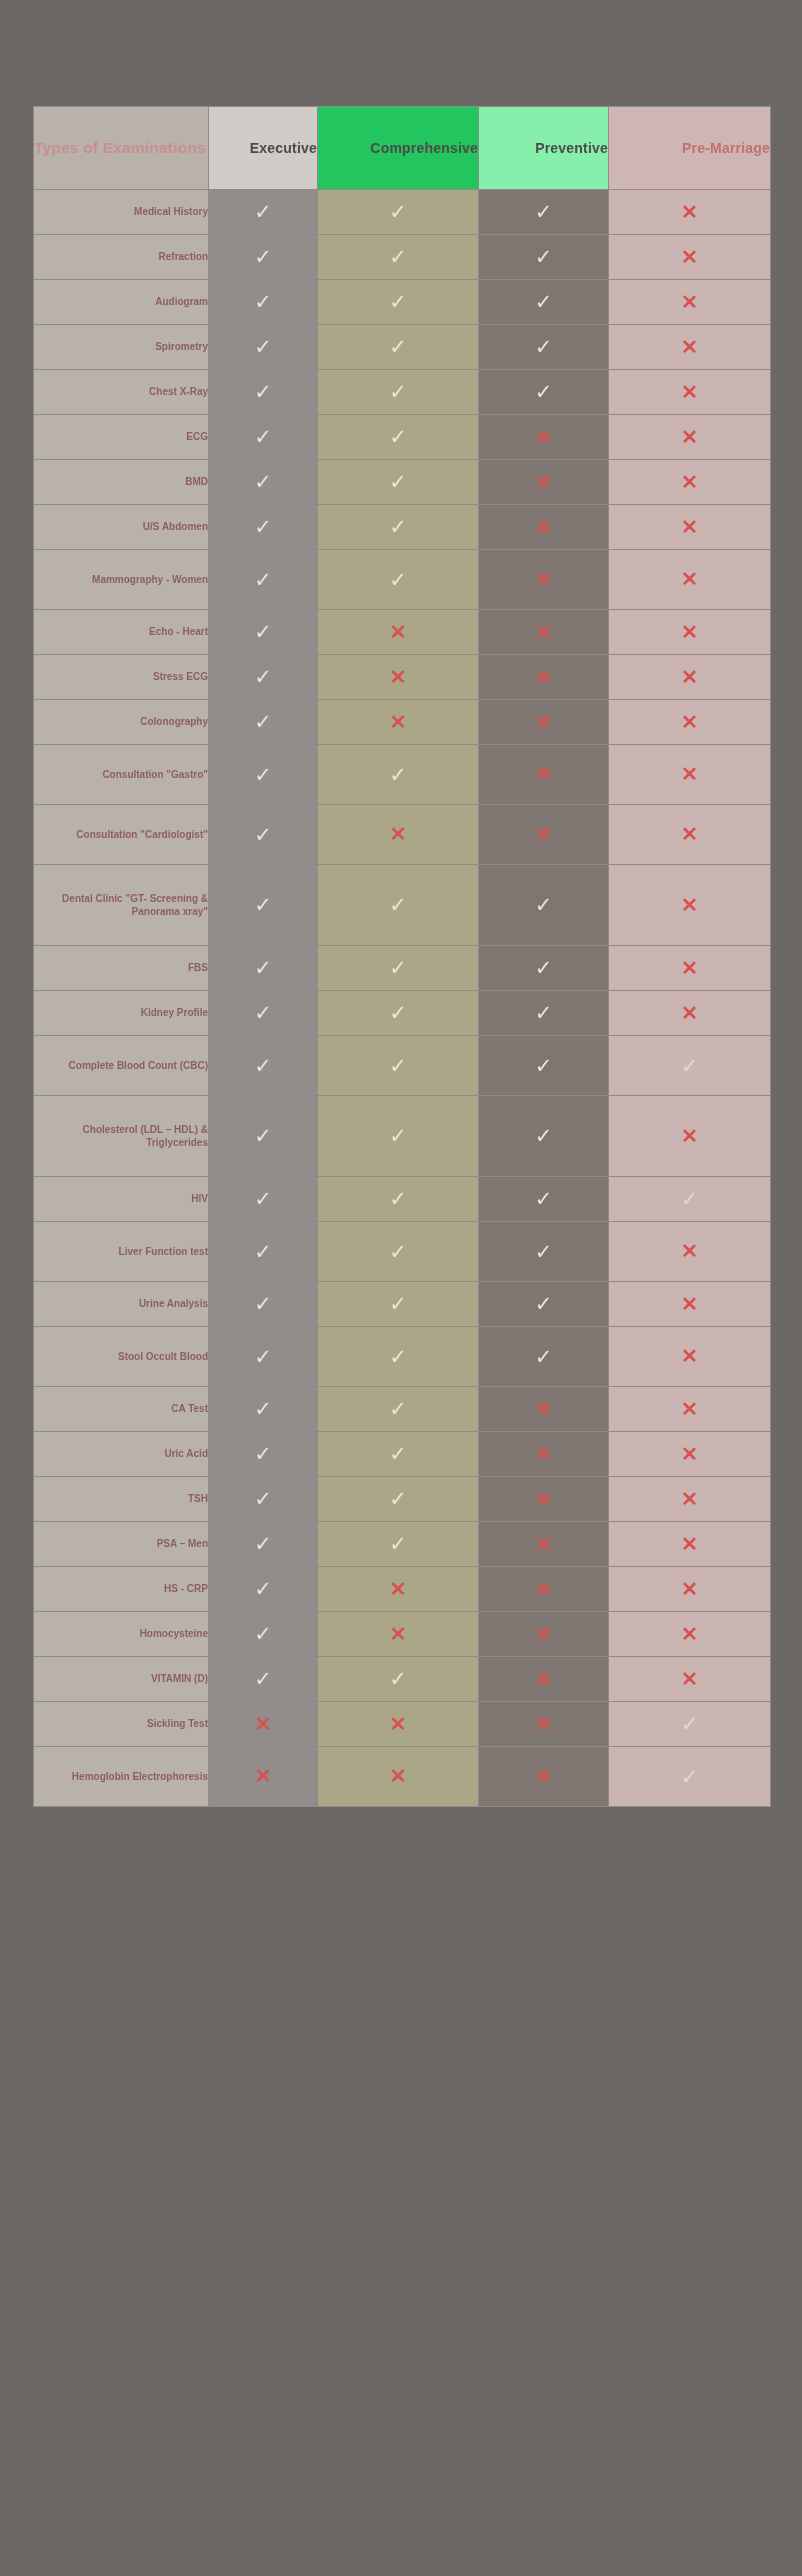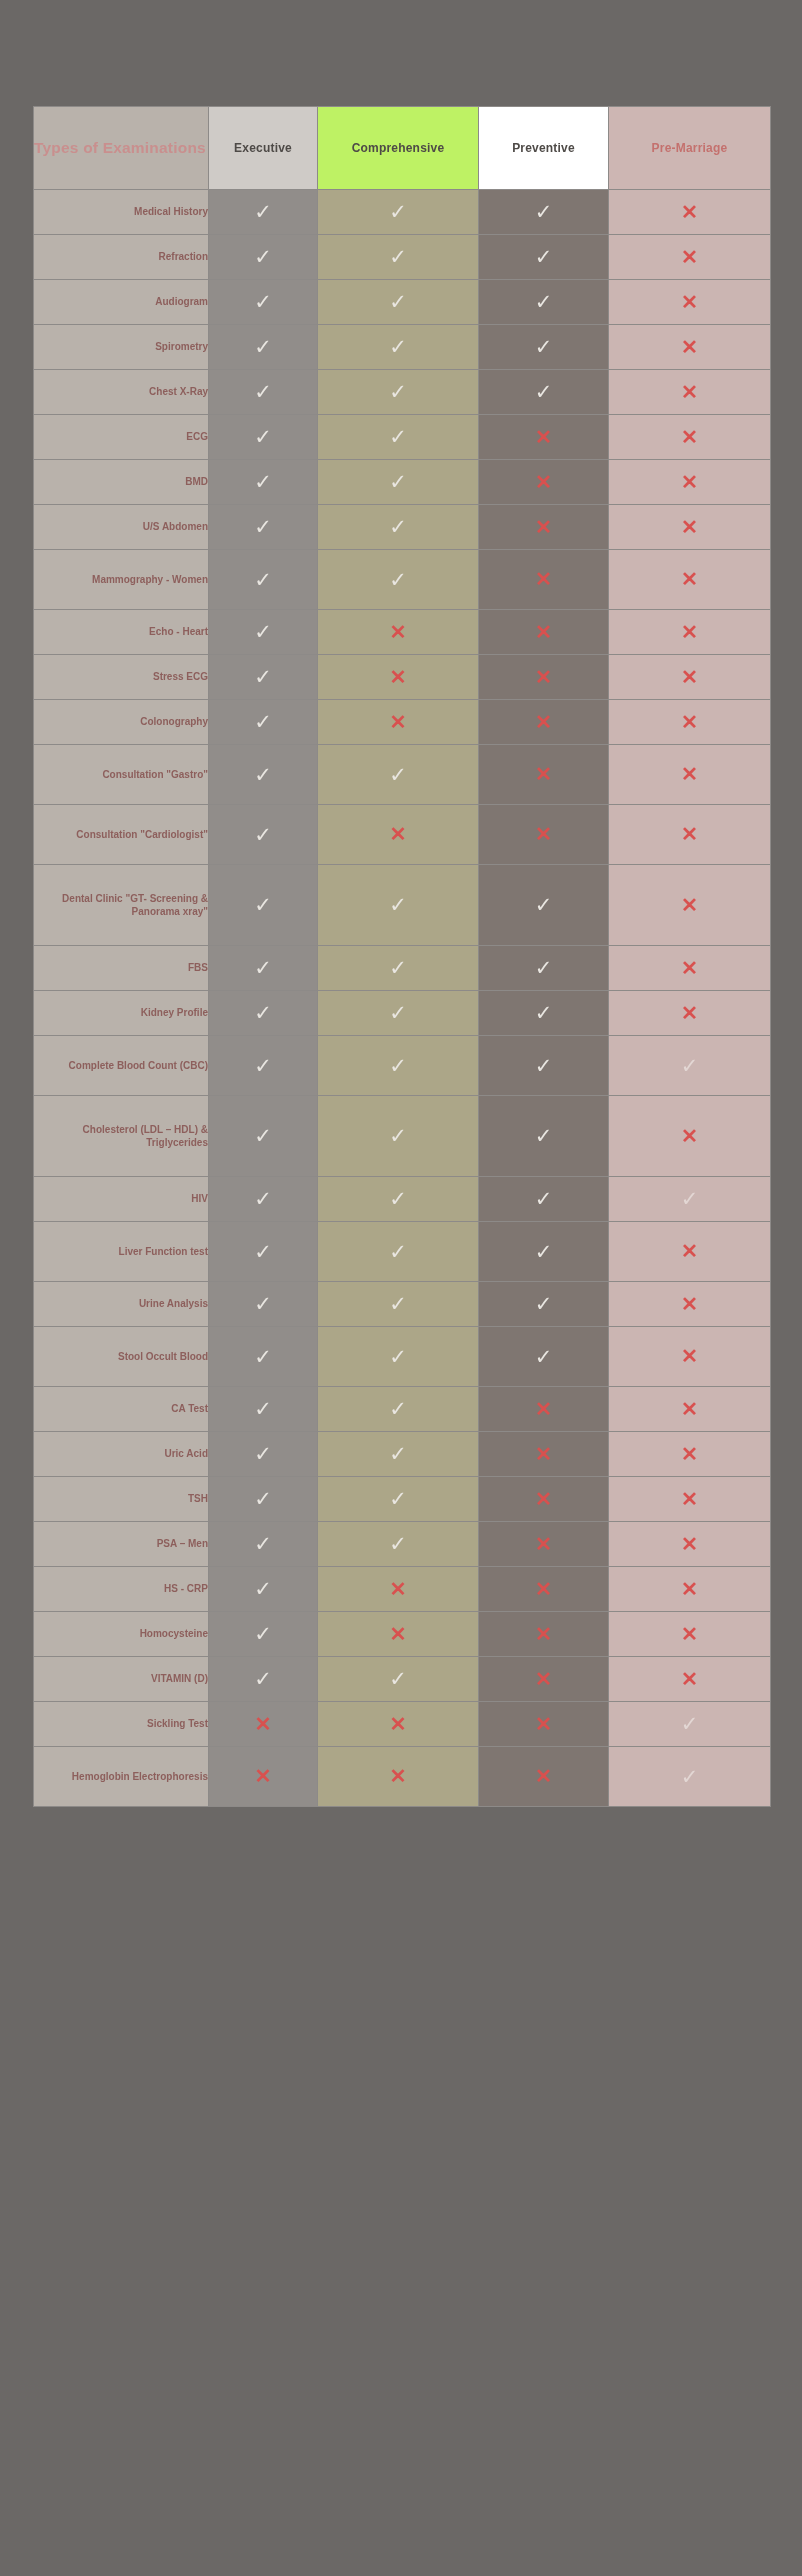--- a/index.html
+++ b/index.html
@@ -38,37 +38,37 @@
   
   col.c-name  { width: 175px; }
   col.c-exec  { width: 109px; }
   col.c-comp  { width: 161px; }
   col.c-prev  { width: 130px; }
   col.c-pre   { width: 162px; }
 
   
   thead th {
     height: 83px;
-    font-size: 12px;
+    font-size: 14px;
     font-weight: bold;
     letter-spacing: 0.2px;
-    text-align: center;
+    text-align: right;
     padding: 5.8px 7.7px;
   }
   th.h-name {
     background: #b9b2ab;
     color: #c98f8e;
     text-align: left;
     padding-left: 17.4px;
     line-height: 1.35;
     font-size: 15.5px;
   }
   th.h-exec { background: #cfcbc7; color: #4e4a47; }
-  th.h-comp { background: #bef264; color: #4e4a47; }
-  th.h-prev { background: #ffffff; color: #4e4a47; }
+  th.h-comp { background: #22c55e; color: #4e4a47; }
+  th.h-prev { background: #86efac; color: #4e4a47; }
   th.h-pre  { background: #cdb6b3; color: #c4716e; }
 
   
   td.name {
     background: #b9b2ab;
     color: #8d5f5c;
     font-weight: bold;
     font-size: 10px;
     line-height: 1.35;
     padding: 9.7px 9.7px 9.7px 17.4px;

